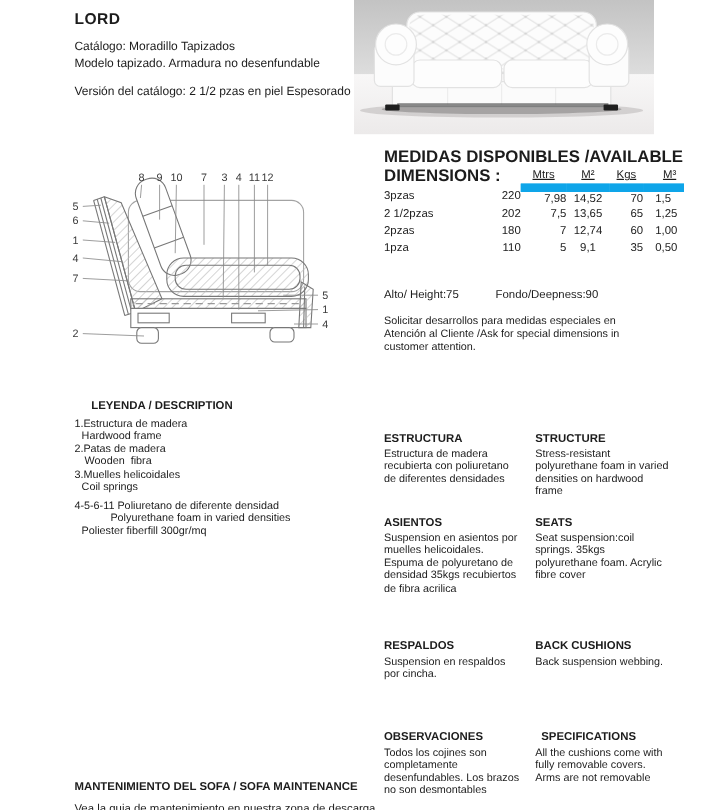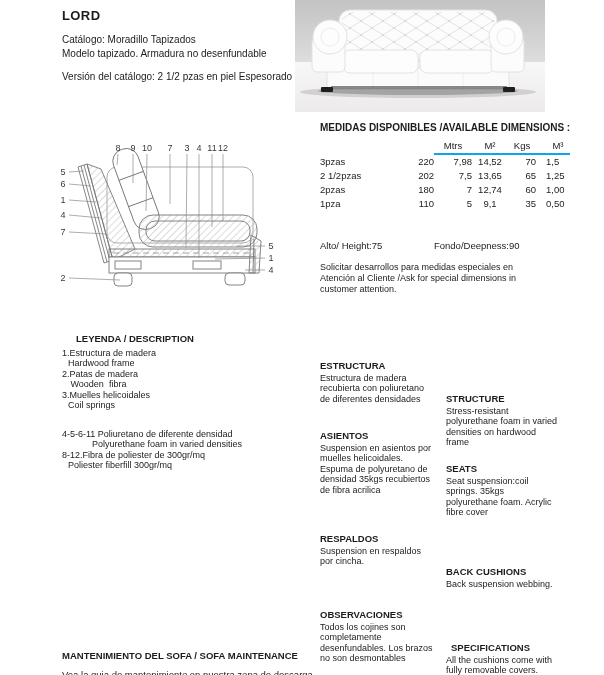--- a/index.html
+++ b/index.html
@@ -16,47 +16,47 @@
   .hl1 { top:33px; } .hl2 { top:47px; } .hl3 { top:70px; }
 
   
   .photo { left:295px; top:0; width:250px; height:112px; }
 
   
   .drawing { left:35px; top:131px; width:250px; height:170px; }
   .drawing text { font-family:"Liberation Sans", sans-serif; font-size:9px; fill:#3a3a3a; }
 
   
-  .med-head { left:320px; top:122px; font-size:10px; font-weight:bold; }
+  .med-head { left:320px; top:122px; font-size:14px; font-weight:bold; }
   table.dims { left:320px; top:140px; border-collapse:collapse; font-size:9.5px; }
   table.dims th { font-weight:normal; font-size:9.5px; text-align:center; padding:0 0 2px 0; }
-  table.dims th.u { border-bottom:2px solid #0ea5e9; }
+  table.dims th.u { border-bottom:7px solid #0ea5e9;text-decoration:underline; }
   table.dims td { height:14px; padding:0; }
   .c-name { width:80px; text-align:left; }
   .c-sz   { width:34px; text-align:right; }
   .c-mtrs { width:38px; text-align:right; }
   .c-m2   { width:36px; text-align:center; }
   .c-kgs  { width:28px; text-align:right; }
   .c-m3   { width:34px; text-align:left; padding-left:10px !important; }
 
   .hdrow { left:320px; top:240px; font-size:9.5px; }
-  .hdrow .depth { margin-left:49px; }
+  .hdrow .depth { margin-left:28px; }
   .note { left:320px; top:262px; width:230px; font-size:9px; line-height:11px; }
 
   
   .legend { left:62px; top:334px; width:255px; font-size:9px; line-height:10.5px; }
   .lg-head { font-weight:bold; font-size:9.5px; margin-bottom:3px;padding-left:14px; }
   .lg-item .en { padding-left:6px; white-space:pre-wrap; }
-  .lg-item.gap { margin-top:18px; }
+  .lg-item.gap { margin-top:5px; }
   .lg-item.gap .en { padding-left:30px; }
 
   
   .spec { width:116px; font-size:9px; line-height:10.5px; }
   .spec .sp-t { font-weight:bold; font-size:9.5px; margin-bottom:1px; }
-  .col-es { left:320px; } .col-en { left:446px; width:112px;margin-top:33px; }
+  .col-es { left:320px; } .col-en { left:446px; width:112px; }
   .r1 { top:361px; } .r2 { top:431px; } .r3 { top:534px; } .r4 { top:610px; }
   .sp-t.pad { padding-left:5px; }
 
   
   .mnt-head { left:62px; top:650px; font-size:9.5px; font-weight:bold; }
   .mnt-body { left:62px; top:669px; font-size:9.5px; }
 </style>
 </head>
 <body>
 
@@ -264,21 +264,20 @@
   </div>
   <div class="lg-item">
     <div class="es">3.Muelles helicoidales</div>
     <div class="en">Coil springs</div>
   </div>
   <div class="lg-item gap">
     <div class="es">4-5-6-11 Poliuretano de diferente densidad</div>
     <div class="en">Polyurethane foam in varied densities</div>
   </div>
   <div class="lg-item">
-    <div class="es">8-12.Fibra de poliester de 300gr/mq</div>
     <div class="en">Poliester fiberfill 300gr/mq</div>
   </div>
 </div>
 
 <div class="abs spec col-es r1">
   <div class="sp-t">ESTRUCTURA</div>
   <div class="sp-b">Estructura de madera recubierta con poliuretano de diferentes densidades</div>
 </div>
 <div class="abs spec col-en r1">
   <div class="sp-t">STRUCTURE</div>

